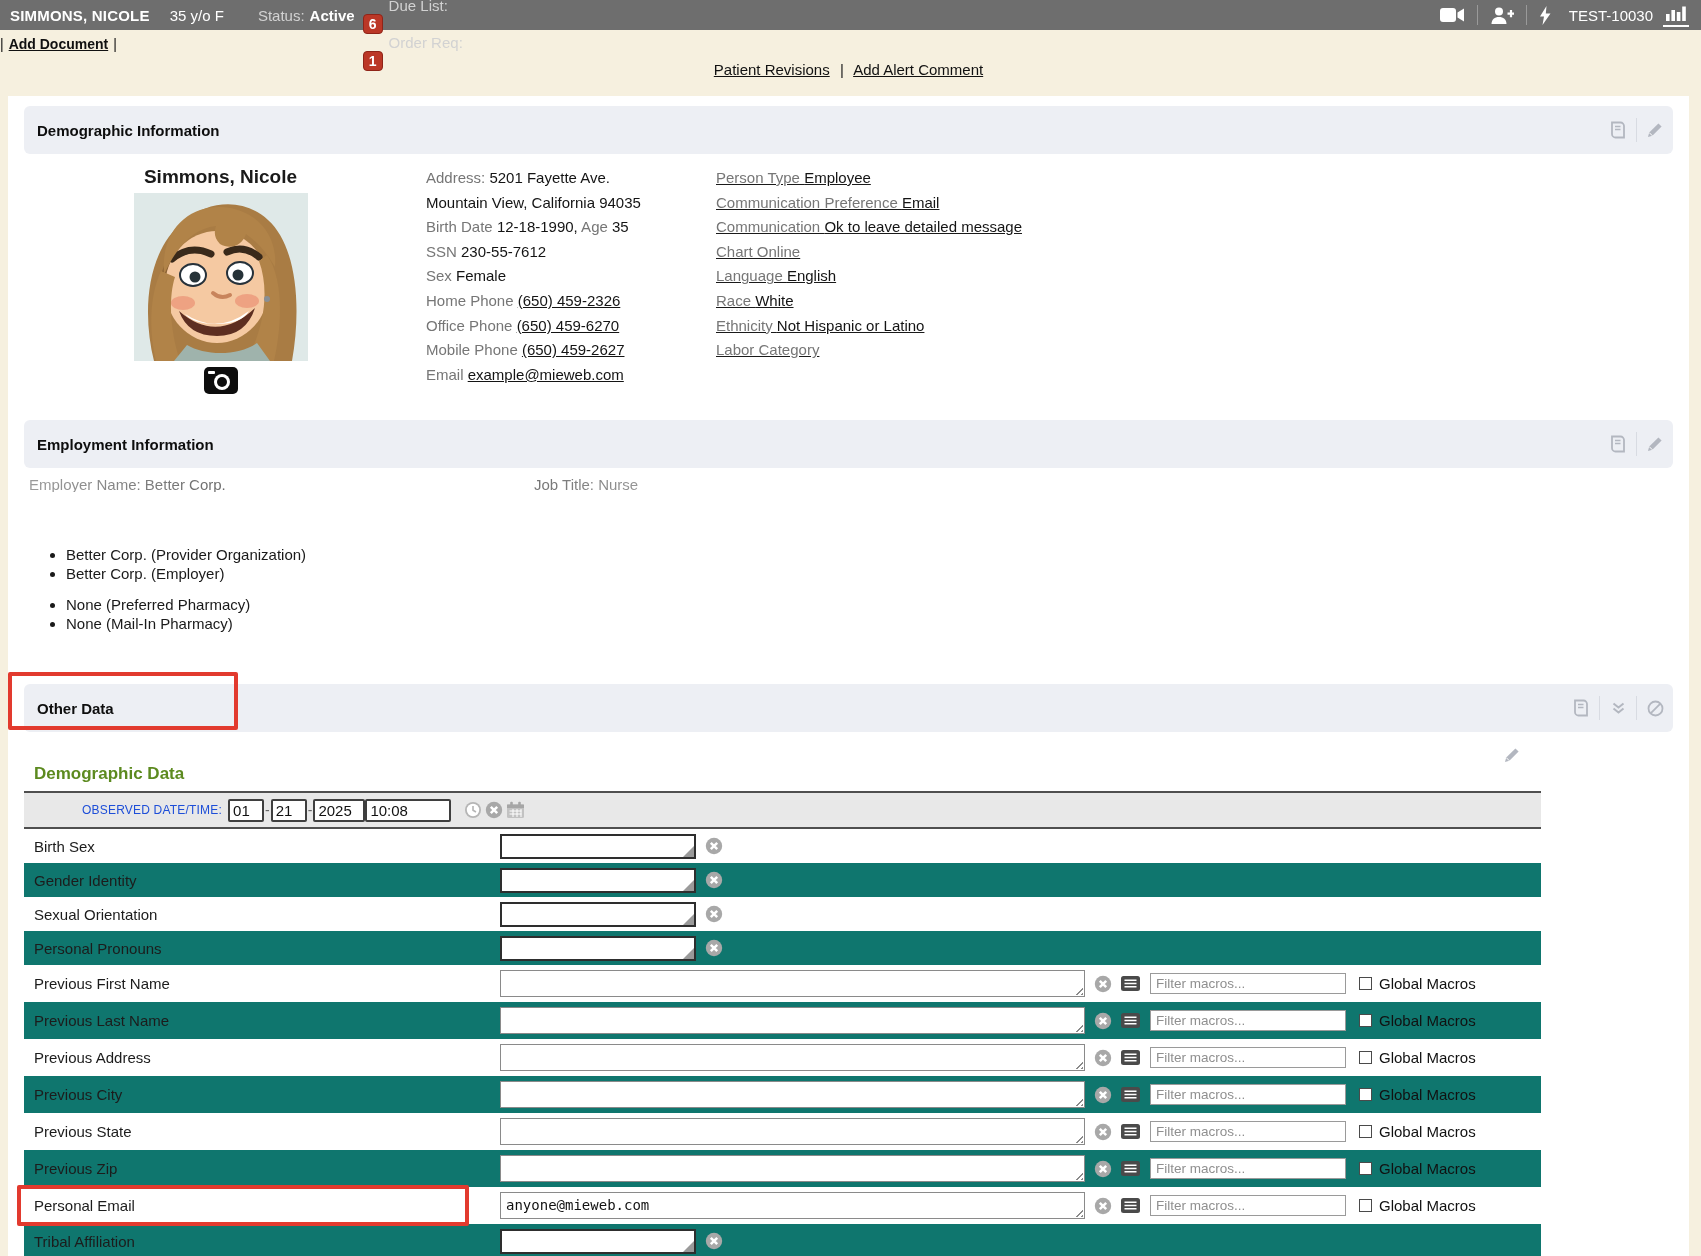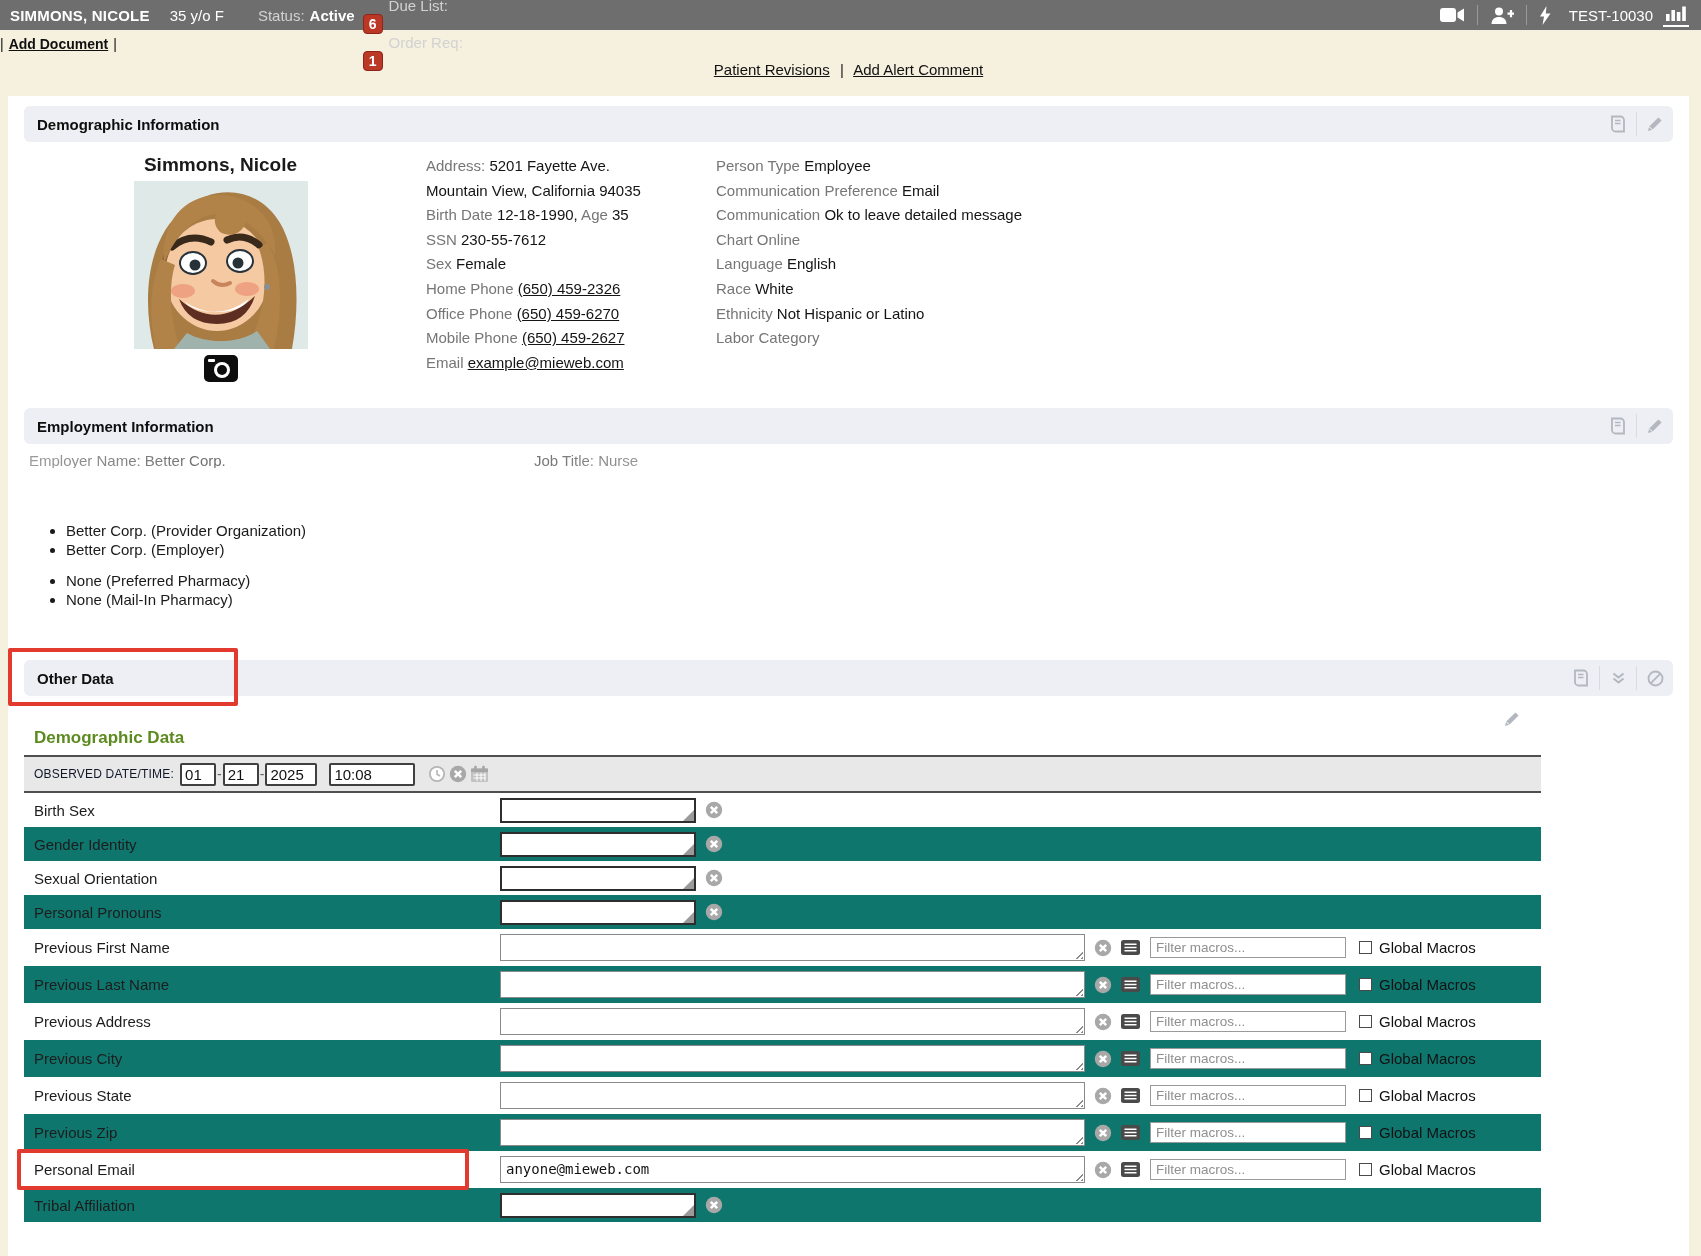--- a/index.html
+++ b/index.html
@@ -34,36 +34,36 @@
   .adddoc-row a { color:#111; font-weight:bold; text-decoration:underline; margin:0 5px; }
   .toplinks { padding:9px 16px 0 12px; font-size:15px;text-align:center; }
   .toplinks a { color:#111; text-decoration:underline; }
   .toplinks .pipe { margin:0 6px; }
   
   .main {
     position:absolute; left:8px; top:96px; width:1681px; bottom:0;
     background:#fff;
   }
   .section-bar {
-    margin:0 16px 0 16px; height:36px; background:#edeff4; border-radius:6px;
+    margin:0 16px 0 16px; height:48px; background:#edeff4; border-radius:6px;
     display:flex; align-items:center; padding-left:13px;
     font-weight:bold; font-size:15px; color:#0e0e0e;
   }
   .section-bar .spacer { flex:1; }
   .bar-icons { display:flex; align-items:center; height:100%; }
   .bar-icon { width:36px; height:100%; display:flex; align-items:center; justify-content:center; cursor:pointer; }
   .bar-sep { border-left:1px solid #d8dbe2; height:24px; }
   
   .patient-block { display:flex; padding:12px 0 8px 0; }
   .photo-col { margin-left:110px; width:205px; text-align:center; }
   .p-name { font-size:19px; font-weight:bold; }
   .photo { width:174px; height:168px; margin:5px auto 0; display:block; }
   .camera-btn { margin-top:6px; display:inline-block; cursor:pointer; }
   .addr-col { margin-left:103px; width:272px; font-size:15px; line-height:24.6px; }
-  .right-col { margin-left:18px; font-size:15px; line-height:24.6px; }
+  .right-col { margin-left:18px; font-size:15px; line-height:24.6px;text-decoration:underline; }
   .lbl { color:#767676; }
   .val { color:#141414; }
   .lnk { color:#141414; text-decoration:underline; cursor:pointer; }
   
   .clip-row { height:16px; overflow:hidden; margin:8px 16px 0 21px; position:relative; font-size:15px; color:#222; }
   .clip-row .right-frag { position:absolute; left:505px; top:0; }
   .clip-row::after {
     content:""; position:absolute; inset:0;
     background:linear-gradient(90deg, rgba(255,255,255,.55), rgba(255,255,255,.15) 22%,
                rgba(255,255,255,.65) 42%, rgba(255,255,255,.2) 60%, rgba(255,255,255,.55) 72%, rgba(255,255,255,0) 80%);
@@ -81,26 +81,26 @@
     border:4px solid #e23a2e; border-radius:2px; z-index:5; pointer-events:none;
   }
   .pencil-row { display:flex; justify-content:flex-end; padding:14px 168px 0 0; height:32px; }
   .dd-heading { margin:0 0 0 26px; font-size:17px; font-weight:bold; color:#5c8a1f; }
   
   .otable { margin:7px 0 0 16px; width:1517px; border-top:2px solid #4f4f4f; }
   .obs-row {
     height:36px; background:#e8e8e8; border-bottom:2px solid #4f4f4f;
     display:flex; align-items:center; padding-left:10px;
   }
-  .obs-lbl { font-size:12px; color:#0f172a; letter-spacing:.2px; margin-right:6px; }
+  .obs-lbl { font-size:12px; color:#1d4ed8; letter-spacing:.2px; margin-right:6px;margin-left:48px; }
   .date-in {
     height:23px; border:2px solid #3f3f3f; background:#fff; font-family:"Liberation Sans",sans-serif;
     font-size:15px; color:#111; padding:0 3px; border-radius:2px;
   }
-  .w-mo { width:36px; } .w-dy { width:36px; } .w-yr { width:52px; } .w-tm { width:86px; margin-left:12px; }
+  .w-mo { width:36px; } .w-dy { width:36px; } .w-yr { width:52px; } .w-tm { width:86px; }
   .date-sep { color:#666; margin:0 1px; font-size:14px; }
   .obs-icons { display:flex; align-items:center; margin-left:10px; }
   .obs-icons > span { margin-left:3px; display:flex; cursor:pointer; }
   
   .frow { display:flex; align-items:center; position:relative; padding-left:10px; }
   .frow.alt { background:#0f766e; }
   .frow.h34 { height:34px; } .frow.h37 { height:37px; }
   .flabel { width:466px; font-size:15px; color:#1c1c1c; }
   .selwrap { position:relative; width:196px; height:25px; border:2px solid #2e2e2e; background:#fff; }
   .selwrap::after {

